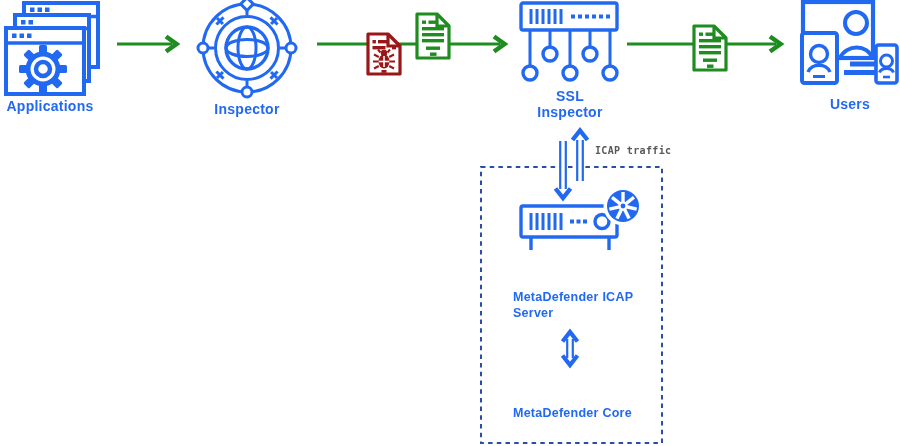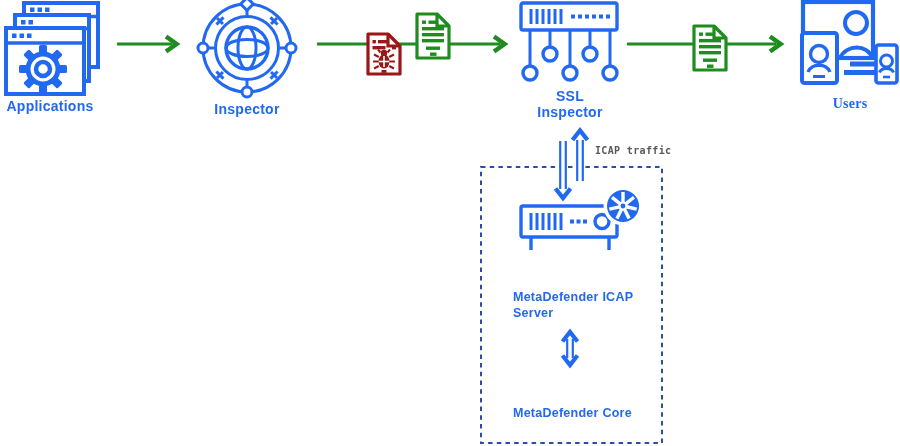--- a/index.html
+++ b/index.html
@@ -260,21 +260,21 @@
 
 <div class="lbl" style="left:2px;top:98px;width:96px;text-align:center;">Applications</div>
 
 <div class="lbl" style="left:197px;top:101px;width:100px;">Inspector</div>
 
 <div class="lbl" style="left:512px;top:88px;width:116px;">
   <span>SSL</span><br>
   <span>Inspector</span>
 </div>
 
-<div class="lbl" style="left:800px;top:96px;width:100px;font-family:Liberation Serif, serif;">Users</div>
+<div class="lbl" style="left:800px;top:96px;width:100px;">Users</div>
 
 <div class="mono" style="left:595px;top:145px;">ICAP traffic</div>
 
 <div class="lbl small" style="left:513px;top:406px;width:150px;">MetaDefender Core</div>
 
 <div class="lbl small" style="left:513px;top:290px;width:150px;">
   <span>MetaDefender ICAP</span><br>
   <span>Server</span>
 </div>
 

